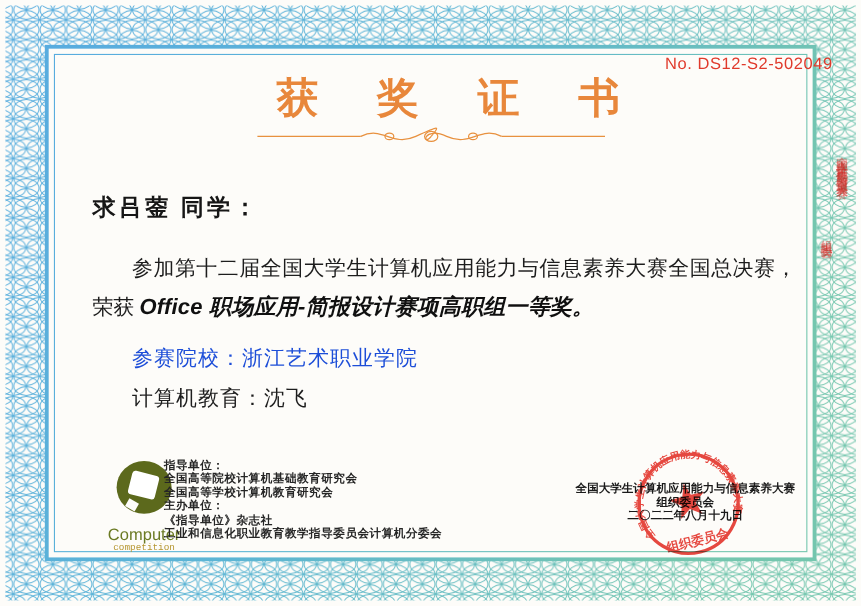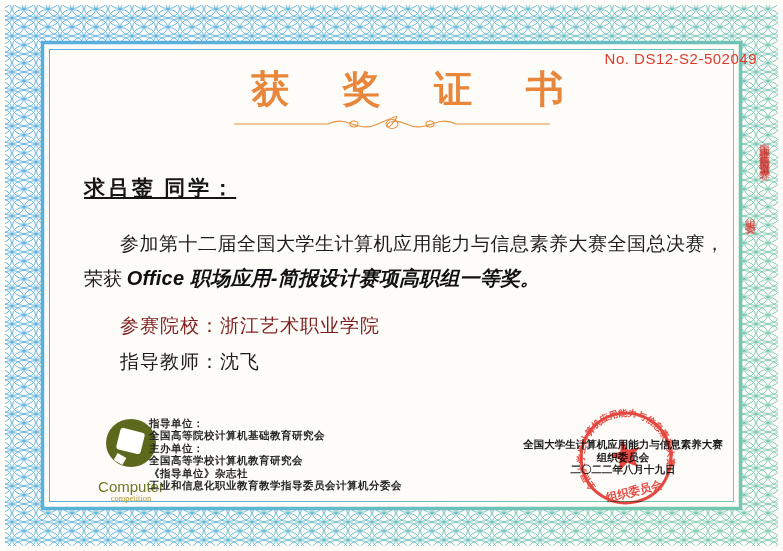--- a/index.html
+++ b/index.html
@@ -5,36 +5,36 @@
   html,body{margin:0;padding:0;background:#e9e9e9;}
   .page{position:relative;width:783px;height:551px;background:#fdfcf9;overflow:hidden;
         font-family:"Liberation Serif","DejaVu Serif",serif;}
   .border-svg{position:absolute;left:0;top:0;}
   .cert-no{position:absolute;top:50px;right:26px;font-family:"Liberation Sans",sans-serif;
            font-size:15px;color:#E03A2C;letter-spacing:.5px;}
   .title{position:absolute;top:64px;left:16px;width:100%;text-align:center;
          font-size:38px;font-weight:bold;color:#E8873B;letter-spacing:22px;text-indent:22px;}
   .flourish{position:absolute;top:110px;left:50%;transform:translateX(-50%);}
   .recipient{position:absolute;left:84px;top:174px;font-size:21px;font-weight:bold;
-             color:#161616;letter-spacing:3px;text-decoration:underline;}
+             color:#161616;letter-spacing:3px;}
   .body1{position:absolute;left:120px;top:231px;font-size:19px;color:#1d1d1d;letter-spacing:.5px;text-align:center;}
   .body2{position:absolute;left:84px;top:265px;font-size:19px;color:#1d1d1d;}
   .body2 .award{font-family:"Liberation Sans",sans-serif;font-weight:bold;font-size:20px;
                 color:#101010;letter-spacing:.2px;font-style:italic;}
-  .school-line{position:absolute;left:120px;top:313px;font-size:19px;color:#7f1d1d;letter-spacing:1px;}
+  .school-line{position:absolute;left:120px;top:313px;font-size:19px;color:#1d4ed8;letter-spacing:1px;}
   .teacher-line{position:absolute;left:120px;top:349px;font-size:19px;color:#1d1d1d;letter-spacing:1px;}
   .logo{position:absolute;left:96px;top:419px;width:70px;text-align:center;}
   .logo-circle{position:relative;width:50px;height:48px;margin:0 auto;border-radius:50%;
                background:#5C691C;}
   .logo-screen{position:absolute;left:12px;top:11px;width:25px;height:22px;background:#fff;
                border-radius:3px;transform:rotate(14deg);}
   .logo-tail{position:absolute;left:9px;top:36px;width:10px;height:8px;background:#fdfcf9;
              transform:rotate(30deg);}
   .logo-word{font-family:"Liberation Sans",sans-serif;font-size:15px;color:#6B7A23;line-height:15px;margin-top:12px;}
-  .logo-sub{font-family:Liberation Serif, serif;font-size:8.5px;color:#B5952F;line-height:9px;}
+  .logo-sub{font-family:Liberation Mono, monospace;font-size:8.5px;color:#B5952F;line-height:9px;}
   .org-block{position:absolute;left:149px;top:417px;font-family:"Liberation Sans",sans-serif;
              font-size:10.5px;font-weight:bold;color:#262626;line-height:12.4px;letter-spacing:.5px;}
   .committee{position:absolute;left:495px;top:438px;width:256px;text-align:center;
              font-family:"Liberation Sans",sans-serif;font-weight:bold;font-size:10.5px;
              color:#1a1a1a;line-height:12.5px;}
   .stamp{position:absolute;left:566px;top:398px;width:120px;height:120px;
          transform:rotate(-14deg);opacity:.9;mix-blend-mode:multiply;}
   .side-mark{position:absolute;writing-mode:vertical-rl;color:rgba(205,40,35,.38);
              font-size:10.5px;letter-spacing:1.5px;font-weight:bold;}
   .side-mark.c1{right:12px;top:134px;}
@@ -89,36 +89,36 @@
     </g>
   </svg>
 
   <div class="recipient">求吕蓥  同学：</div>
 
   <div class="body1">参加第十二届全国大学生计算机应用能力与信息素养大赛全国总决赛，</div>
   <div class="body2">
     <span>荣获 </span><span class="award">Office 职场应用-简报设计赛项高职组一等奖。</span>
   </div>
   <div class="school-line">参赛院校：浙江艺术职业学院</div>
-  <div class="teacher-line">指导教师：沈飞</div>
+  <div class="teacher-line">计算机教育：沈飞</div>
 
   <div class="logo">
     <div class="logo-circle">
       <div class="logo-screen"></div>
       <div class="logo-tail"></div>
     </div>
     <div class="logo-word">Computer</div>
     <div class="logo-sub">competition</div>
   </div>
 
   <div class="org-block">
     <div>指导单位：</div>
     <div>全国高等院校计算机基础教育研究会</div>
+    <div>全国高等学校计算机教育研究会</div>
     <div>主办单位：</div>
-    <div>全国高等学校计算机教育研究会</div>
     <div>《指导单位》杂志社</div>
     <div>工业和信息化职业教育教学指导委员会计算机分委会</div>
   </div>
 
   <div class="committee">
     <div>全国大学生计算机应用能力与信息素养大赛</div>
     <div>组织委员会</div>
     <div>二〇二二年八月十九日</div>
   </div>
 

